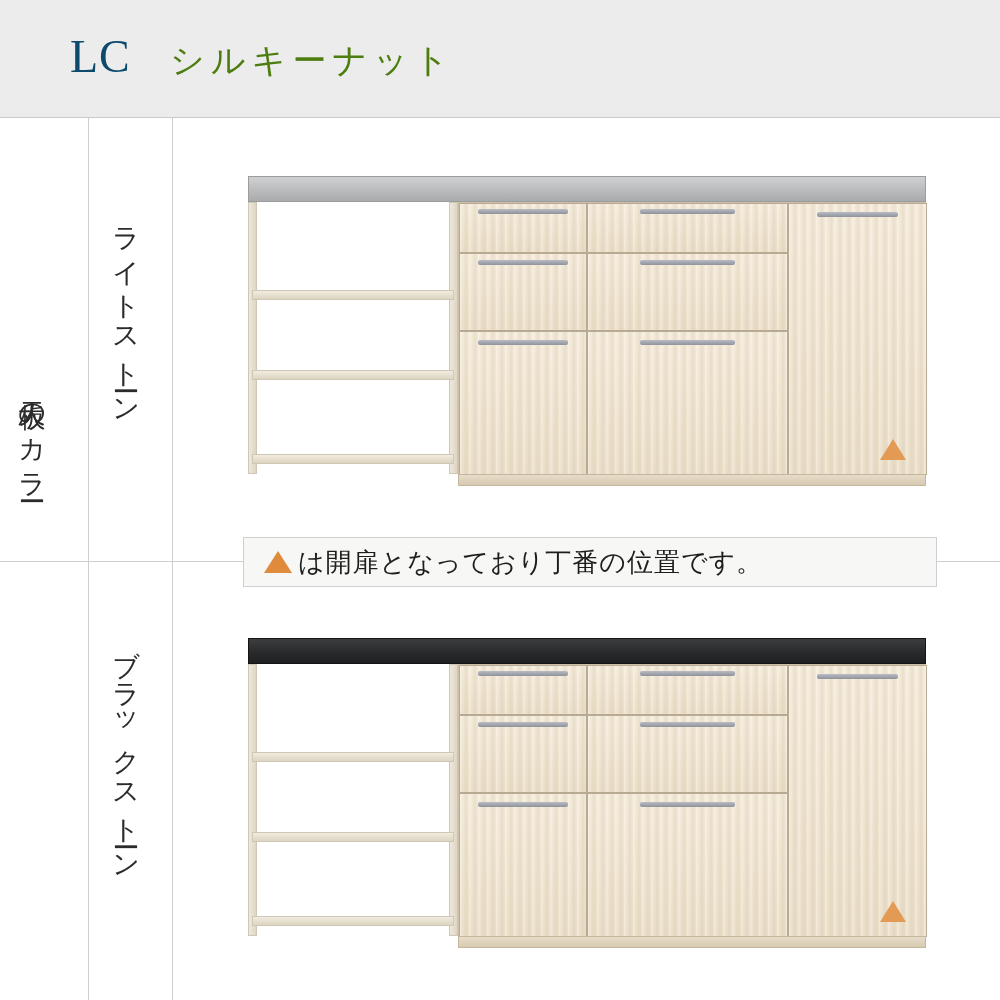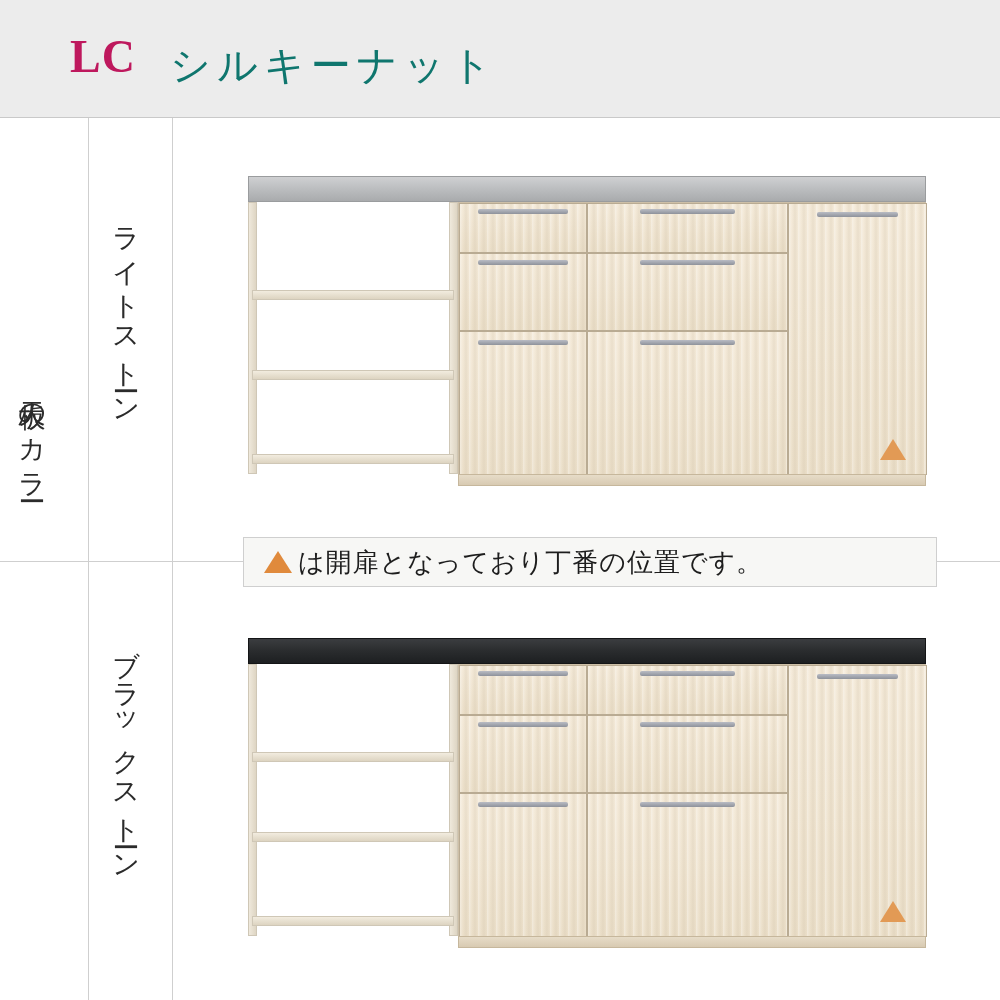--- a/index.html
+++ b/index.html
@@ -30,31 +30,31 @@
     background: #ececec;
     border-bottom: 1px solid #c9c9c9;
     box-sizing: border-box;
   }
   .header-title {
     position: absolute;
     left: 70px;
     top: 30px;
     font-family: "Liberation Serif", serif;
     font-size: 46px;
-    font-weight: bold;
-    color: #be185d;
+    font-weight: normal;
+    color: #0c4a6e;
     letter-spacing: 1px;
   }
   .header-sub {
     position: absolute;
     left: 170px;
     top: 38px;
     font-family: "DejaVu Sans", sans-serif;
-    font-size: 40px;
-    color: #0f766e;
+    font-size: 34px;
+    color: #4d7c0f;
     letter-spacing: 6px;
   }
 
   
   .grid-v1 {
     position: absolute;
     left: 88px;
     top: 118px;
     width: 1px;
     height: 882px;

